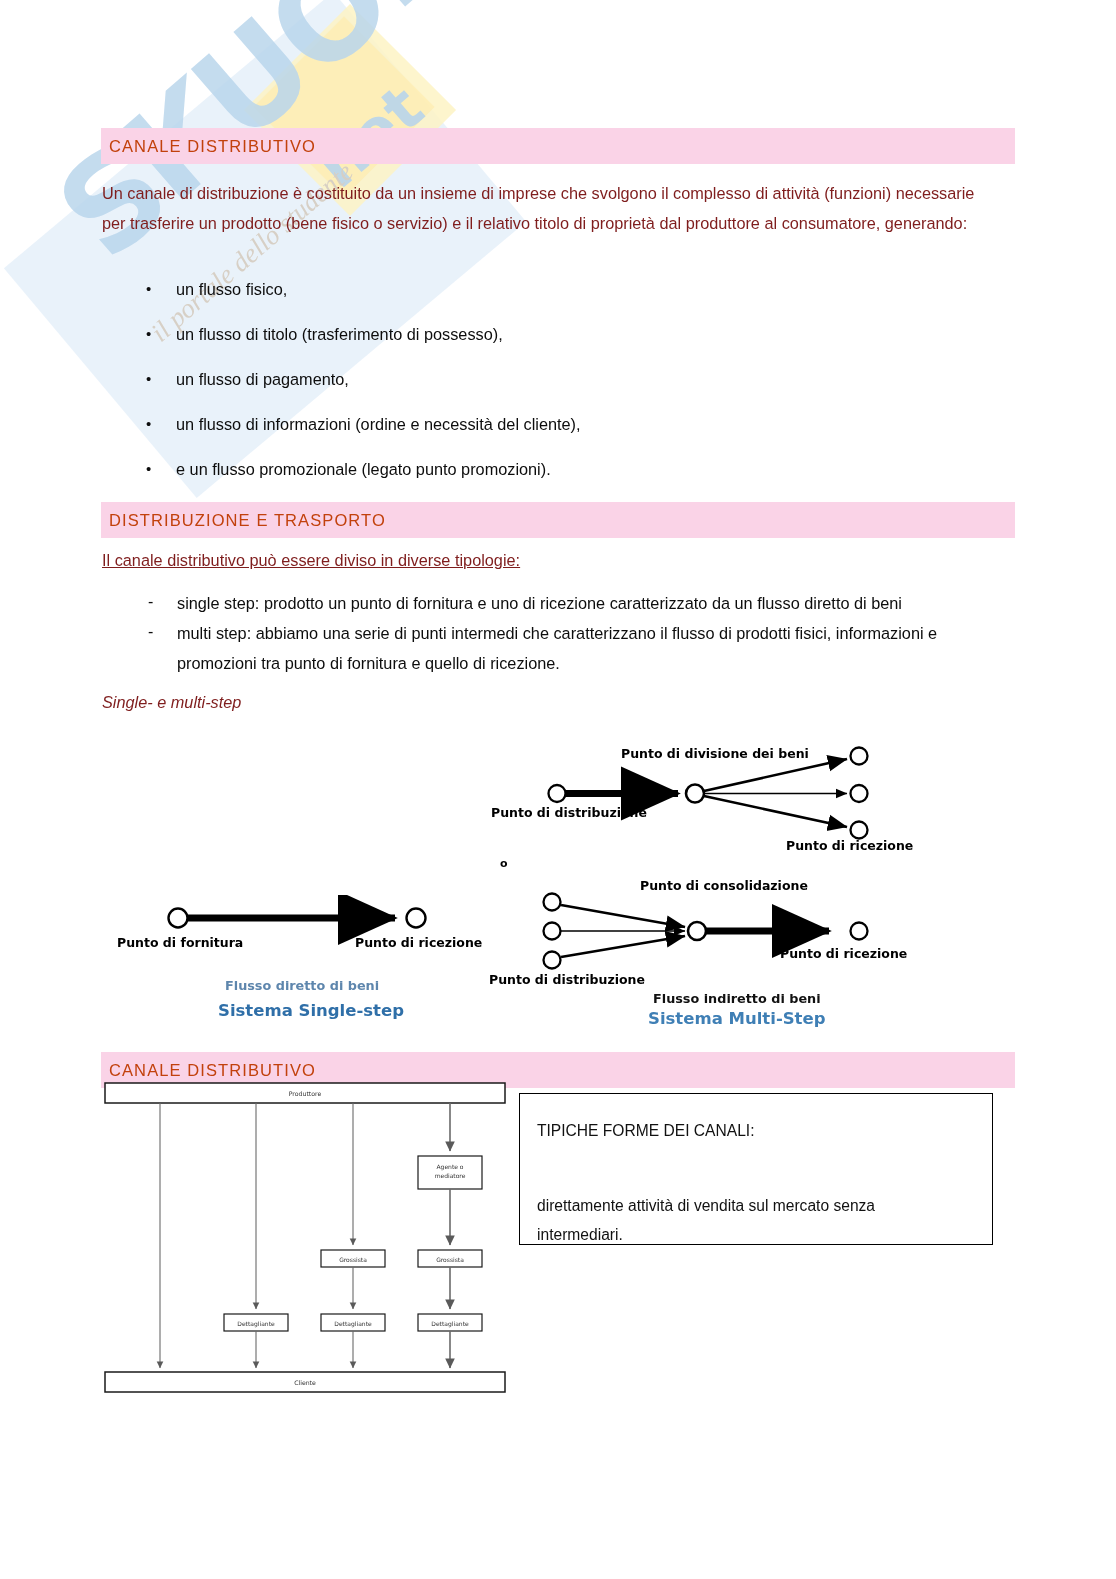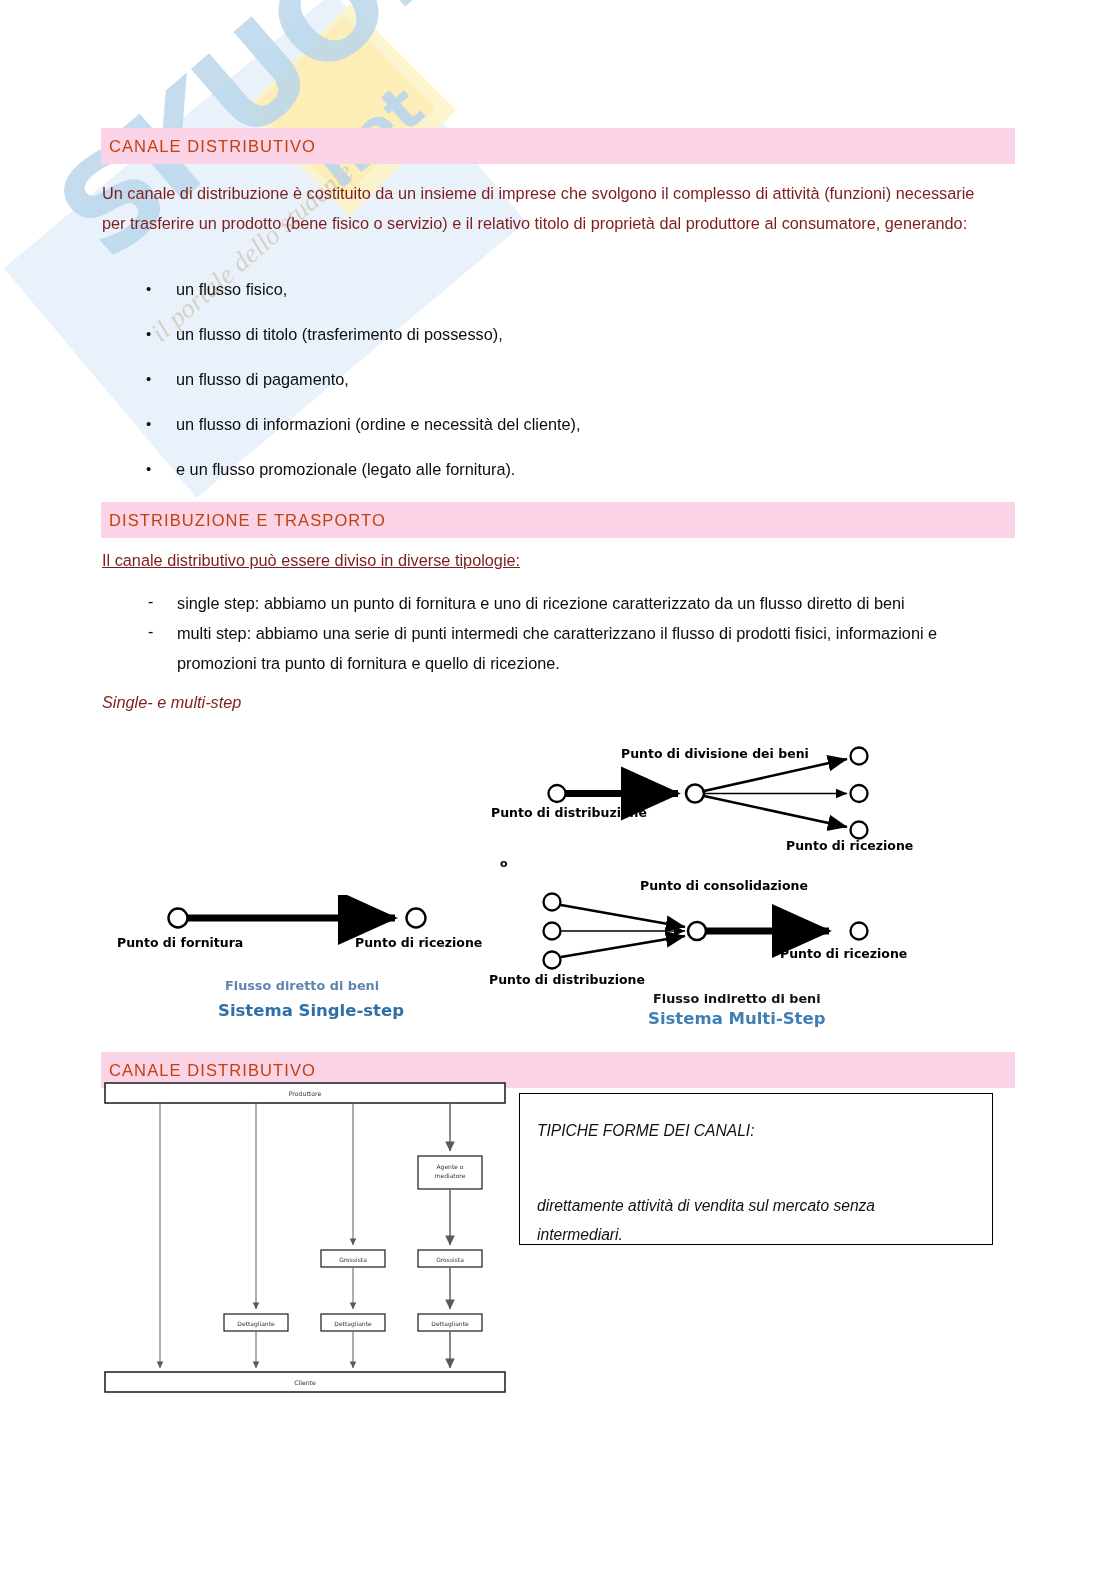--- a/index.html
+++ b/index.html
@@ -173,21 +173,20 @@
   
   #callout {
     position: absolute;
     left: 519px;
     top: 1093px;
     width: 474px;
     height: 152px;
     border: 1.6px solid #000000;
     box-sizing: border-box;
     background: #ffffff;
-    font-style: italic;
   }
   #callout .line {
     position: absolute;
     left: 17px;
     font-size: 15.6px;
     line-height: 29px;
     color: #111111;
     width: 440px;
   }
 </style>
@@ -225,34 +224,34 @@
       <li>
         <span class="mk">•</span>
         <span>un flusso di pagamento,</span>
       </li>
       <li>
         <span class="mk">•</span>
         <span>un flusso di informazioni (ordine e necessità del cliente),</span>
       </li>
       <li>
         <span class="mk">•</span>
-        <span>e un flusso promozionale (legato alle fornitura).</span>
+        <span>e un flusso promozionale (legato punto promozioni).</span>
       </li>
     </ul>
 
     <div class="section-header" style="top:502px;">
       <span>DISTRIBUZIONE E TRASPORTO</span>
     </div>
 
     <div class="body-text" style="top:545px;text-decoration:underline;">Il canale distributivo può essere diviso in diverse tipologie:</div>
 
     <ul class="bullet-list dash-list" style="top:588px;">
       <li>
         <span class="mk">-</span>
-        <span>single step: abbiamo un punto di fornitura e uno di ricezione caratterizzato da un flusso diretto di beni</span>
+        <span>single step: prodotto un punto di fornitura e uno di ricezione caratterizzato da un flusso diretto di beni</span>
       </li>
       <li>
         <span class="mk">-</span>
         <span>multi step: abbiamo una serie di punti intermedi che caratterizzano il flusso di prodotti fisici, informazioni e promozioni tra punto di fornitura e quello di ricezione.</span>
       </li>
     </ul>
 
     <div class="body-text" style="top:687px;font-style:italic;">Single- e multi-step</div>
 
     <svg class="diagram" style="left:485px; top:735px;" width="460" height="295" viewBox="0 0 460 295">

